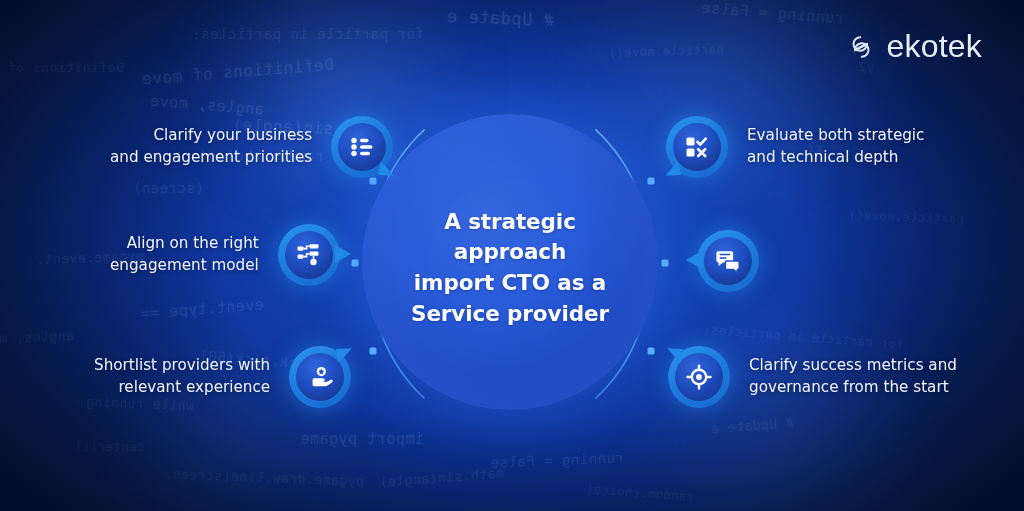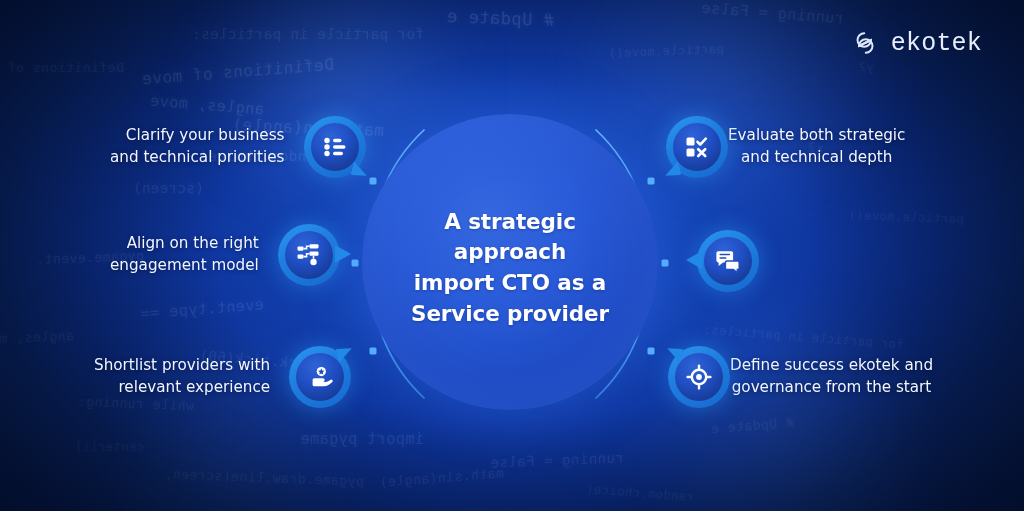--- a/index.html
+++ b/index.html
@@ -34,22 +34,22 @@
     position:absolute;inset:0;pointer-events:none;
     background:
       radial-gradient(ellipse 75% 85% at 50% 50%, rgba(0,0,0,0) 38%, rgba(3,12,40,.42) 72%, rgba(2,9,32,.80) 100%);
   }
   
   .logo{
     position:absolute;right:42px;top:28px;display:flex;align-items:center;gap:11px;
   }
   .logo-mark{width:30px;height:30px;display:block;}
   .logo-text{
-    color:#e8eefb;font-size:25px;letter-spacing:.2px;font-weight:400;
-    font-family:Liberation Mono, monospace;
+    color:#e8eefb;font-size:32px;letter-spacing:.2px;font-weight:400;
+    font-family:Liberation Sans, sans-serif;
   }
   
   .orbit{position:absolute;left:0;top:0;width:1024px;height:511px;pointer-events:none;}
   
   .hub{
     position:absolute;left:362px;top:114px;width:296px;height:296px;border-radius:50%;
     background:radial-gradient(circle at 42% 34%, #3567e0 0%, #2a5bd8 34%, #1f4cc6 62%, #1a44b8 100%);
     box-shadow:0 0 60px rgba(60,120,255,.35), inset 0 0 70px rgba(120,170,255,.12);
     display:flex;align-items:center;justify-content:center;
   }
@@ -87,21 +87,21 @@
   .t-bl{left:-2px;bottom:1px;border-right:16px solid #2289e8;border-top:11px solid transparent;border-bottom:3px solid transparent;transform:rotate(-14deg);border-radius:2px;}
   .t-l {left:-11px;top:21px;border-right:16px solid #2289e8;border-top:9px solid transparent;border-bottom:9px solid transparent;}
   .t-tl{left:-2px;top:1px;border-right:16px solid #2289e8;border-bottom:11px solid transparent;border-top:3px solid transparent;transform:rotate(14deg);border-radius:2px;}
   .label{
     color:#f2f6ff;font-size:15.2px;line-height:1.42;font-weight:400;
     font-family:"DejaVu Sans", sans-serif;
     text-shadow:0 1px 4px rgba(0,15,55,.55);
     white-space:pre-line;
   }
   .node.left .label{text-align:right;margin-right:19px;}
-  .node.right .label{text-align:center;}
+  .node.right .label{text-align:left;margin-left:19px;}
   .ico{display:block;}
 </style>
 </head>
 <body>
 
 <div class="stage">
 
   <div class="tex">
     <div class="blob" style="left:170px;top:-40px;width:330px;height:240px;"></div>
     <div class="blob" style="left:520px;top:-60px;width:420px;height:260px;opacity:.8;"></div>
@@ -151,21 +151,21 @@
   <div class="hub">
     <div class="hub-text">
       <div>A strategic approach</div>
       <div>import CTO as a</div>
       <div>Service provider</div>
     </div>
   </div>
 
   <div class="node left" style="left:110px;top:116px;">
     <span class="label">Clarify your business
-and technical priorities</span>
+and engagement priorities</span>
     <span class="badge">
       <i class="tail t-br"></i>
       <span class="inner">
         <svg class="ico" width="26" height="26" viewBox="0 0 26 26">
           <circle cx="5" cy="6.5" r="2.7" fill="#fff"></circle>
           <circle cx="5" cy="13" r="2.7" fill="#fff"></circle>
           <circle cx="5" cy="19.5" r="2.7" fill="#fff"></circle>
           <rect x="11" y="4.7" width="8.5" height="3.6" rx="1.8" fill="#fff"></rect>
           <rect x="11" y="11.2" width="12.5" height="3.6" rx="1.8" fill="#fff"></rect>
           <rect x="11" y="17.7" width="10" height="3.6" rx="1.8" fill="#fff"></rect>
@@ -259,17 +259,17 @@
           <circle cx="13" cy="13" r="2.9" fill="#fff"></circle>
           <g stroke="#fff" stroke-width="2.4" stroke-linecap="round">
             <path d="M13 1.6 V5.0"></path>
             <path d="M13 21.0 V24.4"></path>
             <path d="M1.6 13 H5.0"></path>
             <path d="M21.0 13 H24.4"></path>
           </g>
         </svg>
       </span>
     </span>
-    <span class="label">Define success ekotek and
+    <span class="label">Clarify success metrics and
 governance from the start</span>
   </div>
 
 </div>
 
 </body></html>

